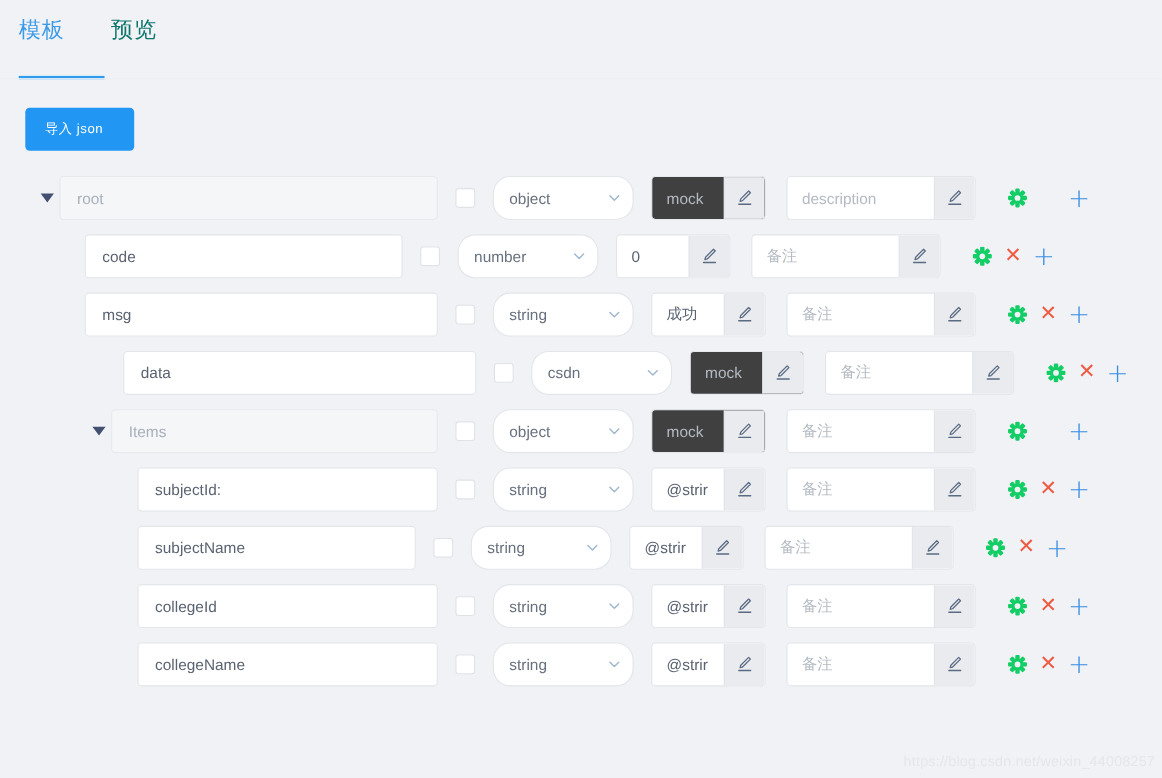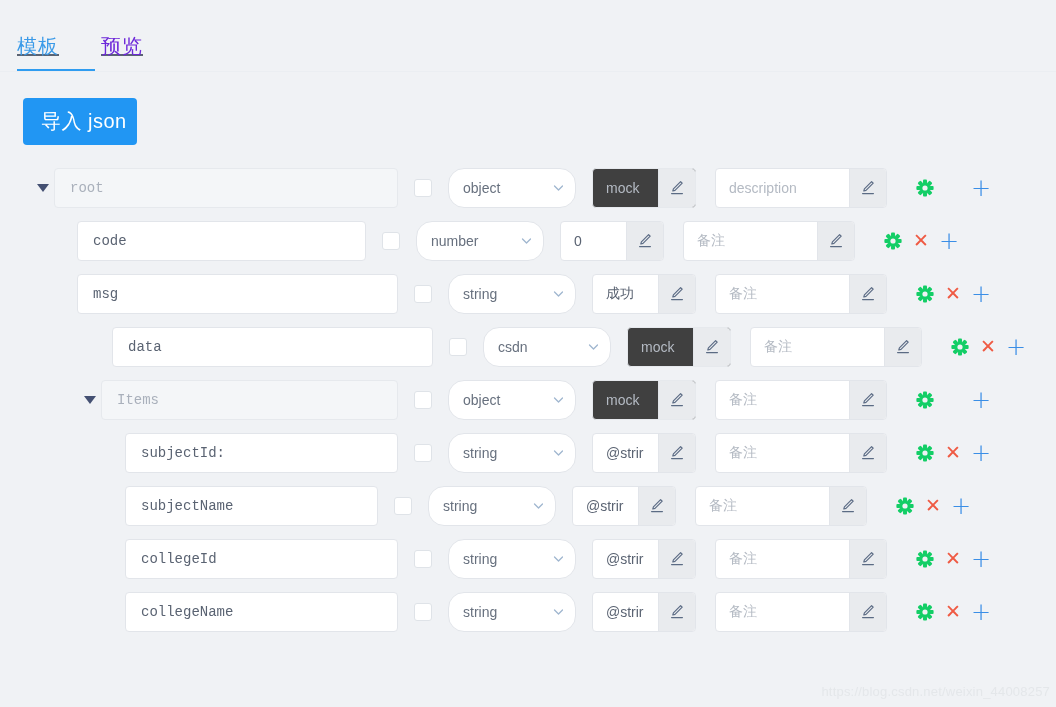--- a/index.html
+++ b/index.html
@@ -19,30 +19,29 @@
 
   
   .tabs-bar {
     position: relative;
     height: 76px;
     padding-left: 17px;
     box-sizing: border-box;
   }
   .tabs-row {
     display: flex;
-    align-items: flex-end;
+    align-items: center;
     height: 62px;
-    text-decoration: underline;
   }
   .tab {
     font-size: 20px;
     line-height: 1;
     padding: 0 0 6px 0;
     margin-right: 42px;
-    color: #6d28d9;
+    color: #0f766e;
     cursor: pointer;
     letter-spacing: 1px;
     user-select: none;
     white-space: nowrap;
   }
   .tab.active {
     color: #3a9ae8;
   }
   .tab-underline {
     position: absolute;
@@ -64,23 +63,23 @@
   
   .toolbar {
     padding: 22px 0 0 23px;
   }
   .btn-primary {
     display: inline-block;
     background: #2196f3;
     color: #ffffff;
     border: none;
     border-radius: 4px;
-    font-size: 20px;
+    font-size: 12px;
     line-height: 1;
-    padding: 13px 10px 14px 18px;
+    padding: 13px 28px 14px 18px;
     cursor: pointer;
     font-family: inherit;
     letter-spacing: 0.5px;
   }
 
   
   .tree {
     margin-top: 16px;
   }
   .row {
@@ -117,21 +116,21 @@
   .name-input {
     box-sizing: border-box;
     width: 100%;
     height: 40px;
     border: 1px solid #e2e5ea;
     border-radius: 4px;
     background: #ffffff;
     padding: 0 15px;
     font-size: 14px;
     color: #5a6372;
-    font-family: Liberation Mono, monospace;
+    font-family: Liberation Sans, sans-serif;
     outline: none;
   }
   .name-input.placeholder-style {
     background: #f4f6f8;
     border-color: #e6e9ed;
   }
   .name-input::placeholder {
     color: #a9b0bb;
   }
 

